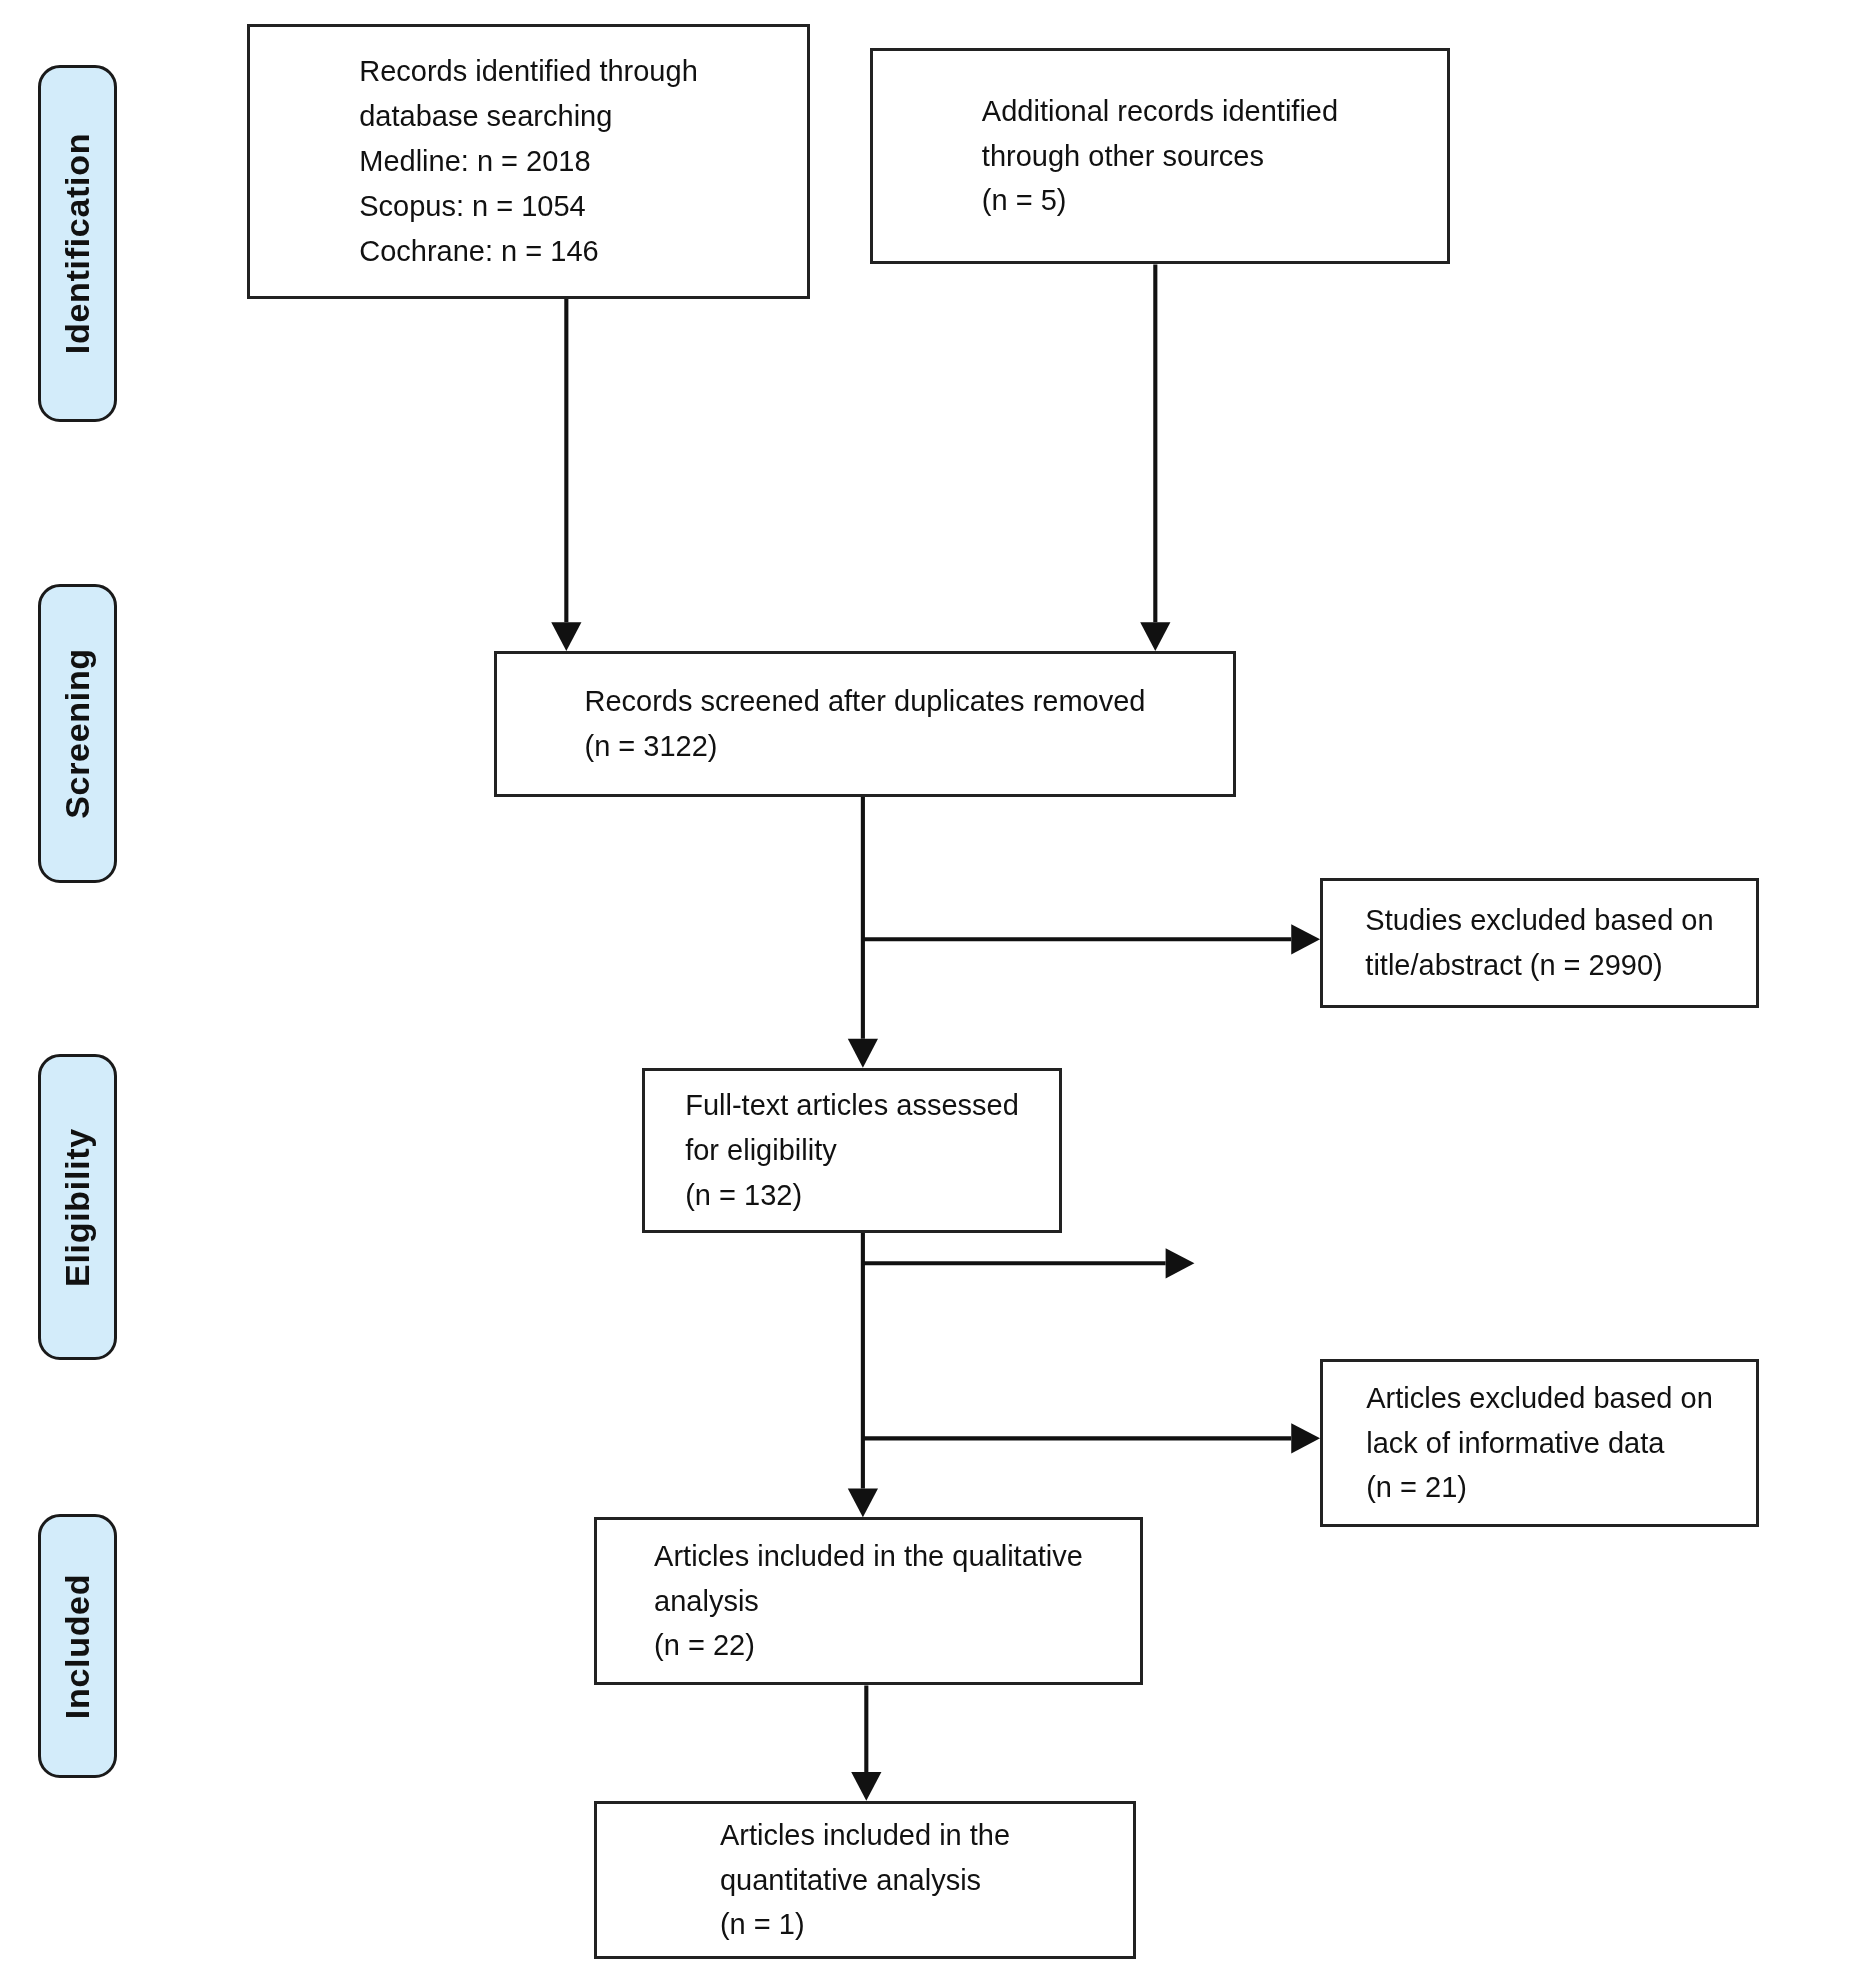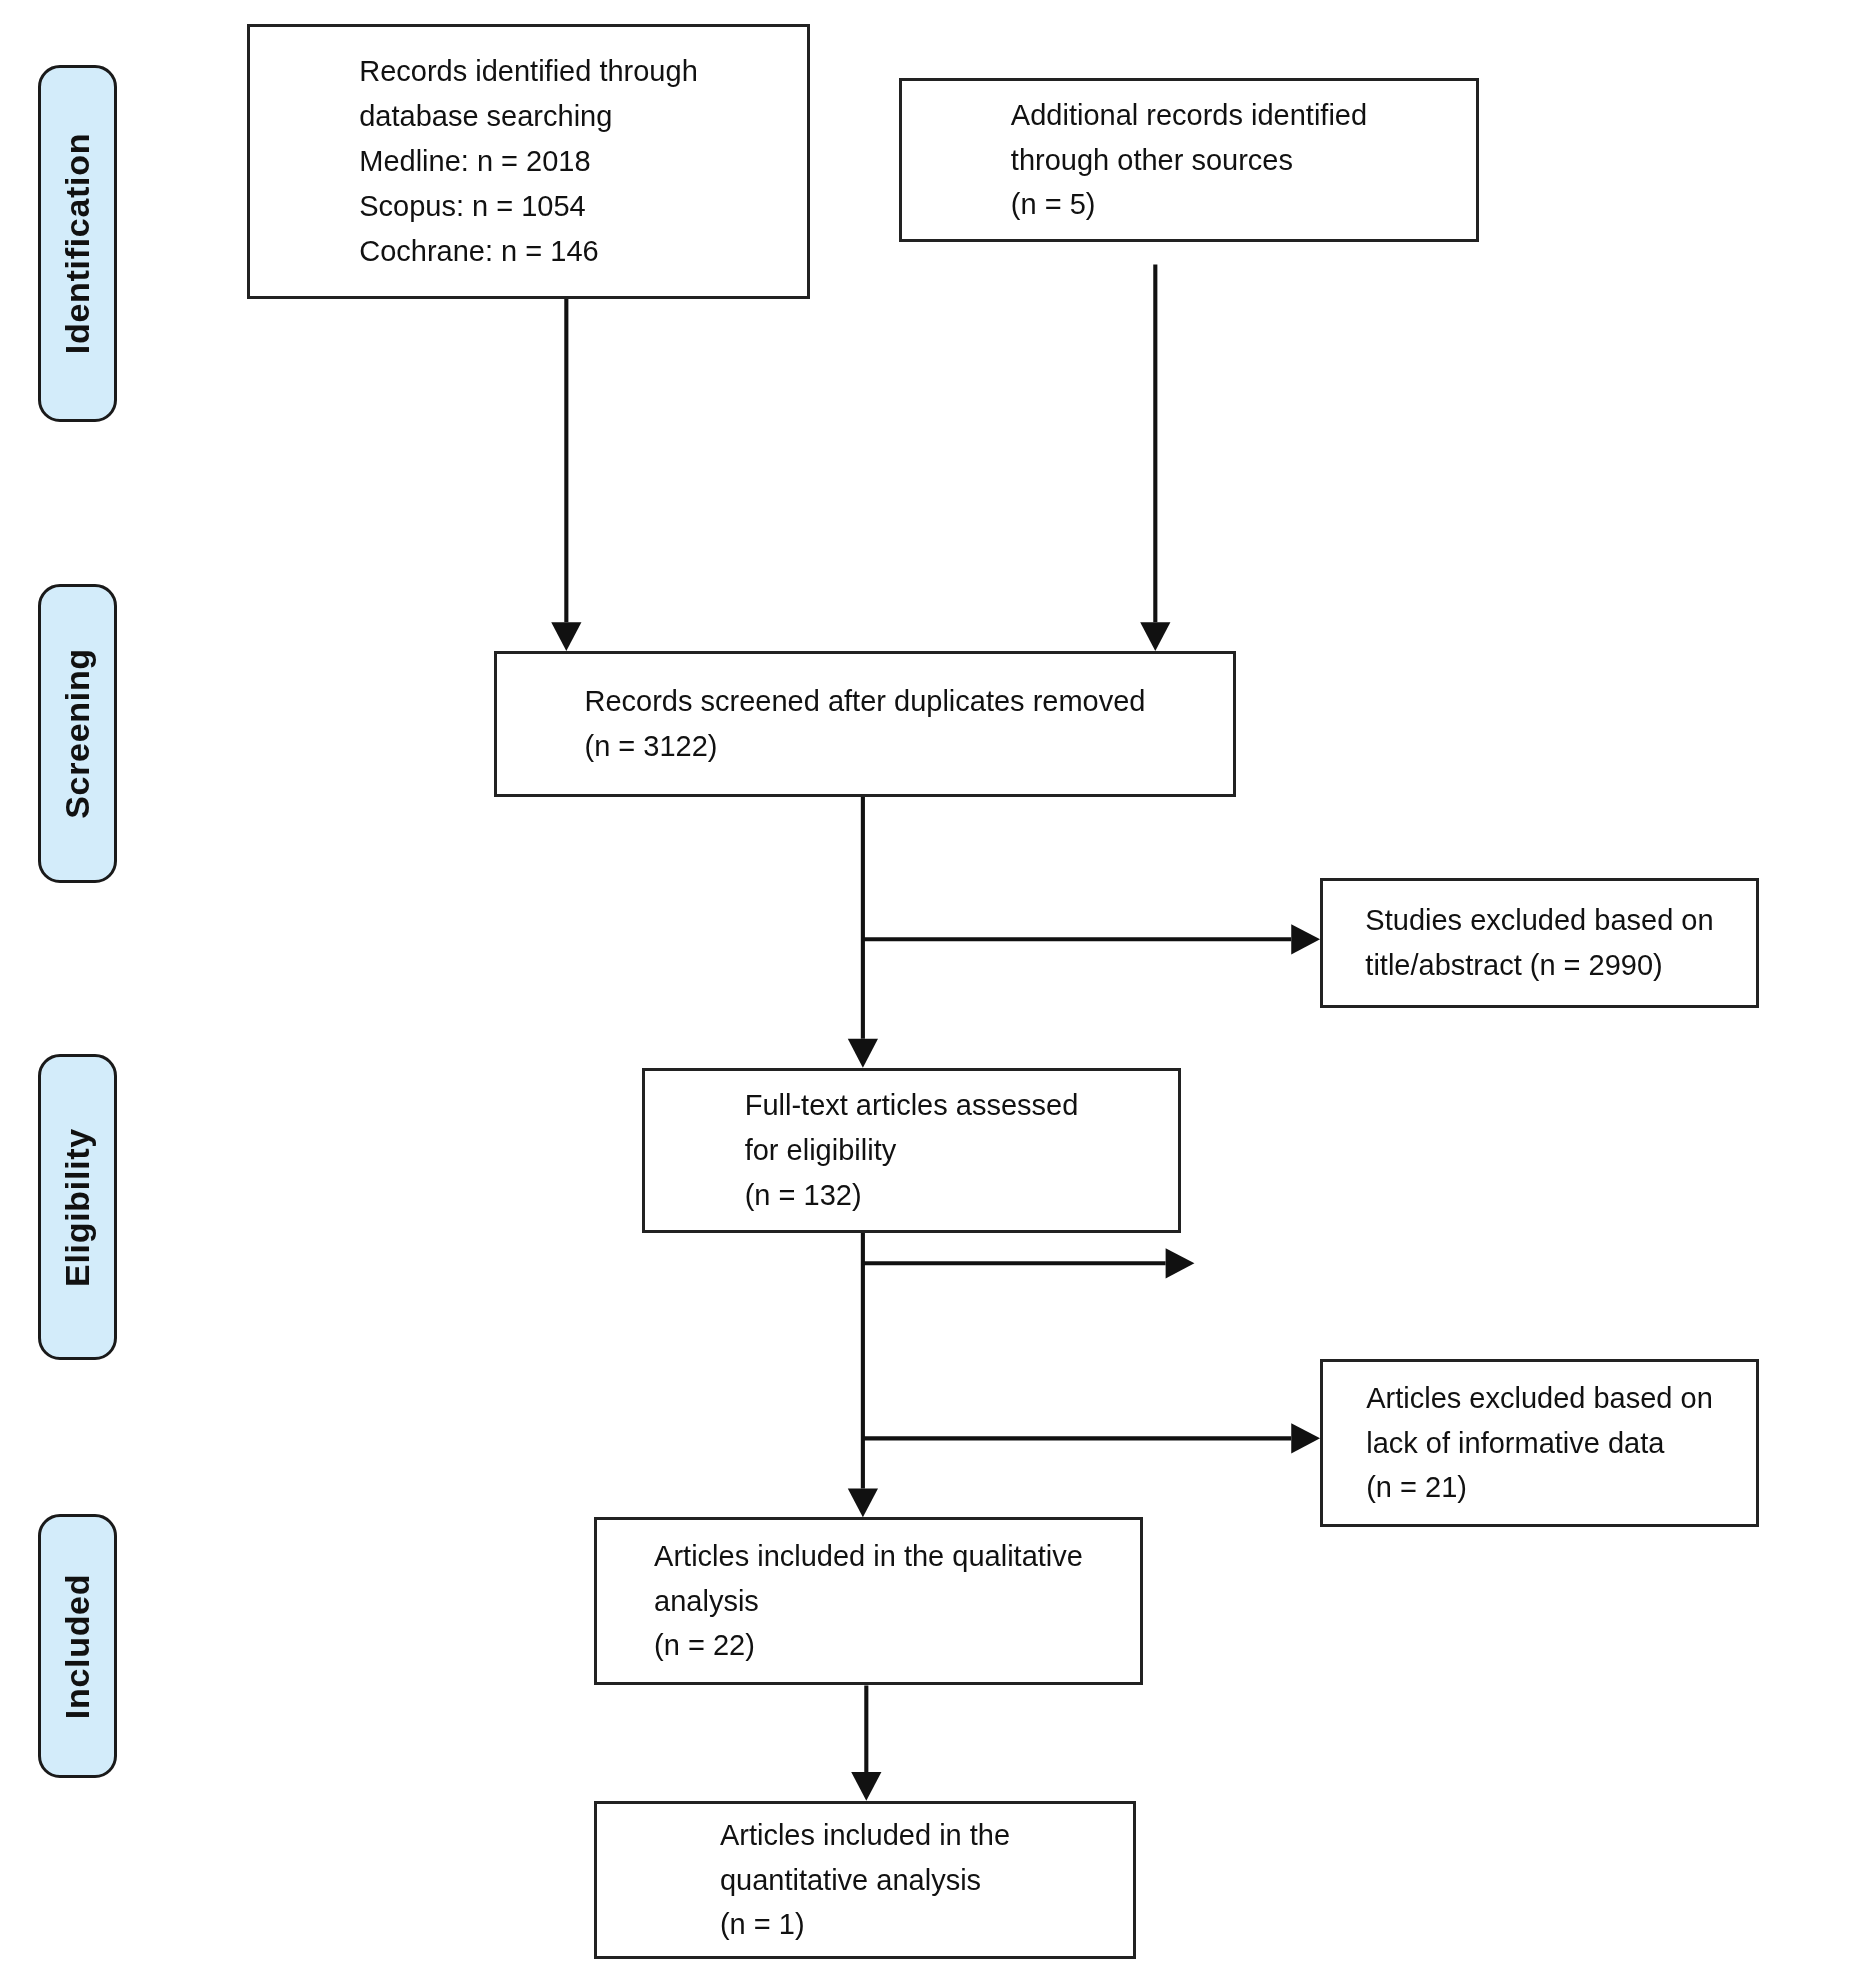--- a/index.html
+++ b/index.html
@@ -104,31 +104,31 @@
       <polygon points="1262,2623 1240,2581 1284,2581"></polygon>
     </g>
   </svg>
 
   <div class="node" style="left:247px; top:24px; width:563px; height:275px;">Records identified through
 database searching
 Medline: n = 2018
 Scopus: n = 1054
 Cochrane: n = 146</div>
 
-  <div class="node" style="left:899px; top:48px; width:580px; height:164px;margin-top:30px;">Additional records identified
+  <div class="node" style="left:870px; top:48px; width:580px; height:216px;">Additional records identified
 through other sources
 (n = 5)</div>
 
   <div class="node" style="left:494px; top:651px; width:742px; height:146px;">Records screened after duplicates removed
 (n = 3122)</div>
 
   <div class="node" style="left:1320px; top:878px; width:439px; height:130px;">Studies excluded based on
 title/abstract (n = 2990)</div>
 
-  <div class="node" style="left:642px; top:1068px; width:539px; height:165px;">Full-text articles assessed
+  <div class="node" style="left:642px; top:1068px; width:420px; height:165px;">Full-text articles assessed
 for eligibility
 (n = 132)</div>
 
 
   <div class="node" style="left:1320px; top:1359px; width:439px; height:168px;">Articles excluded based on
 lack of informative data
 (n = 21)</div>
 
   <div class="node" style="left:594px; top:1517px; width:549px; height:168px;">Articles included in the qualitative
 analysis

